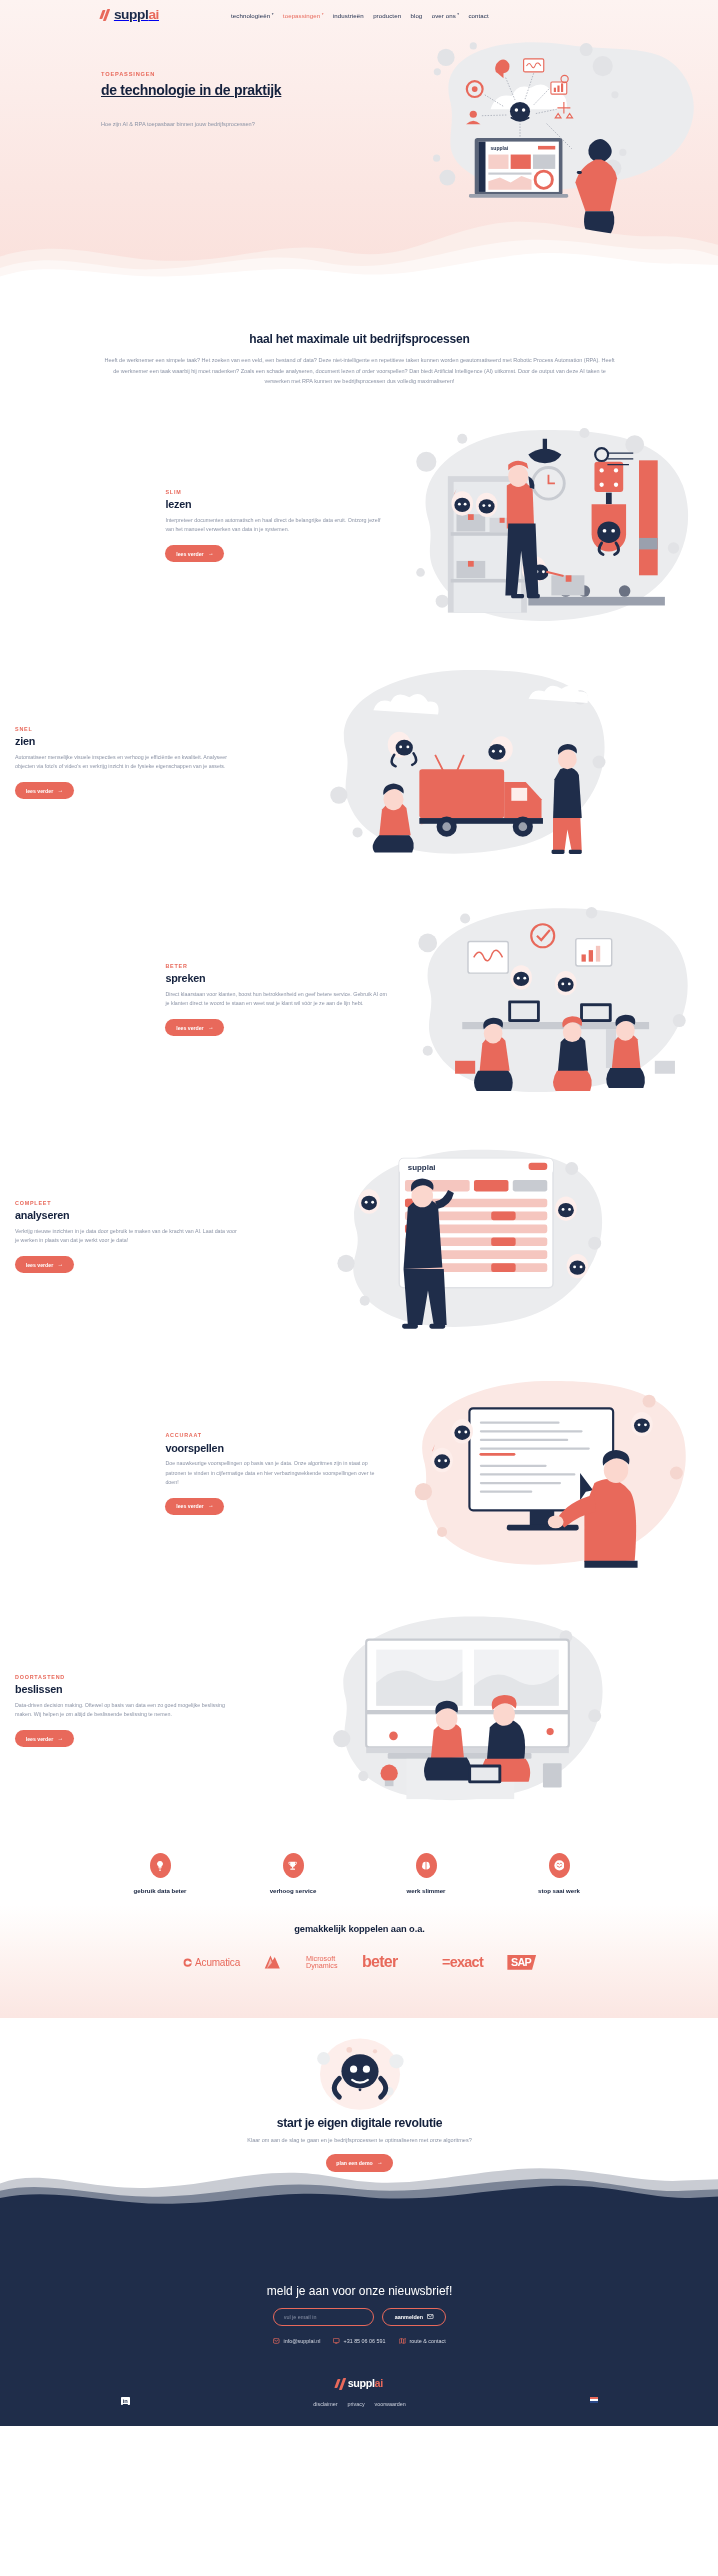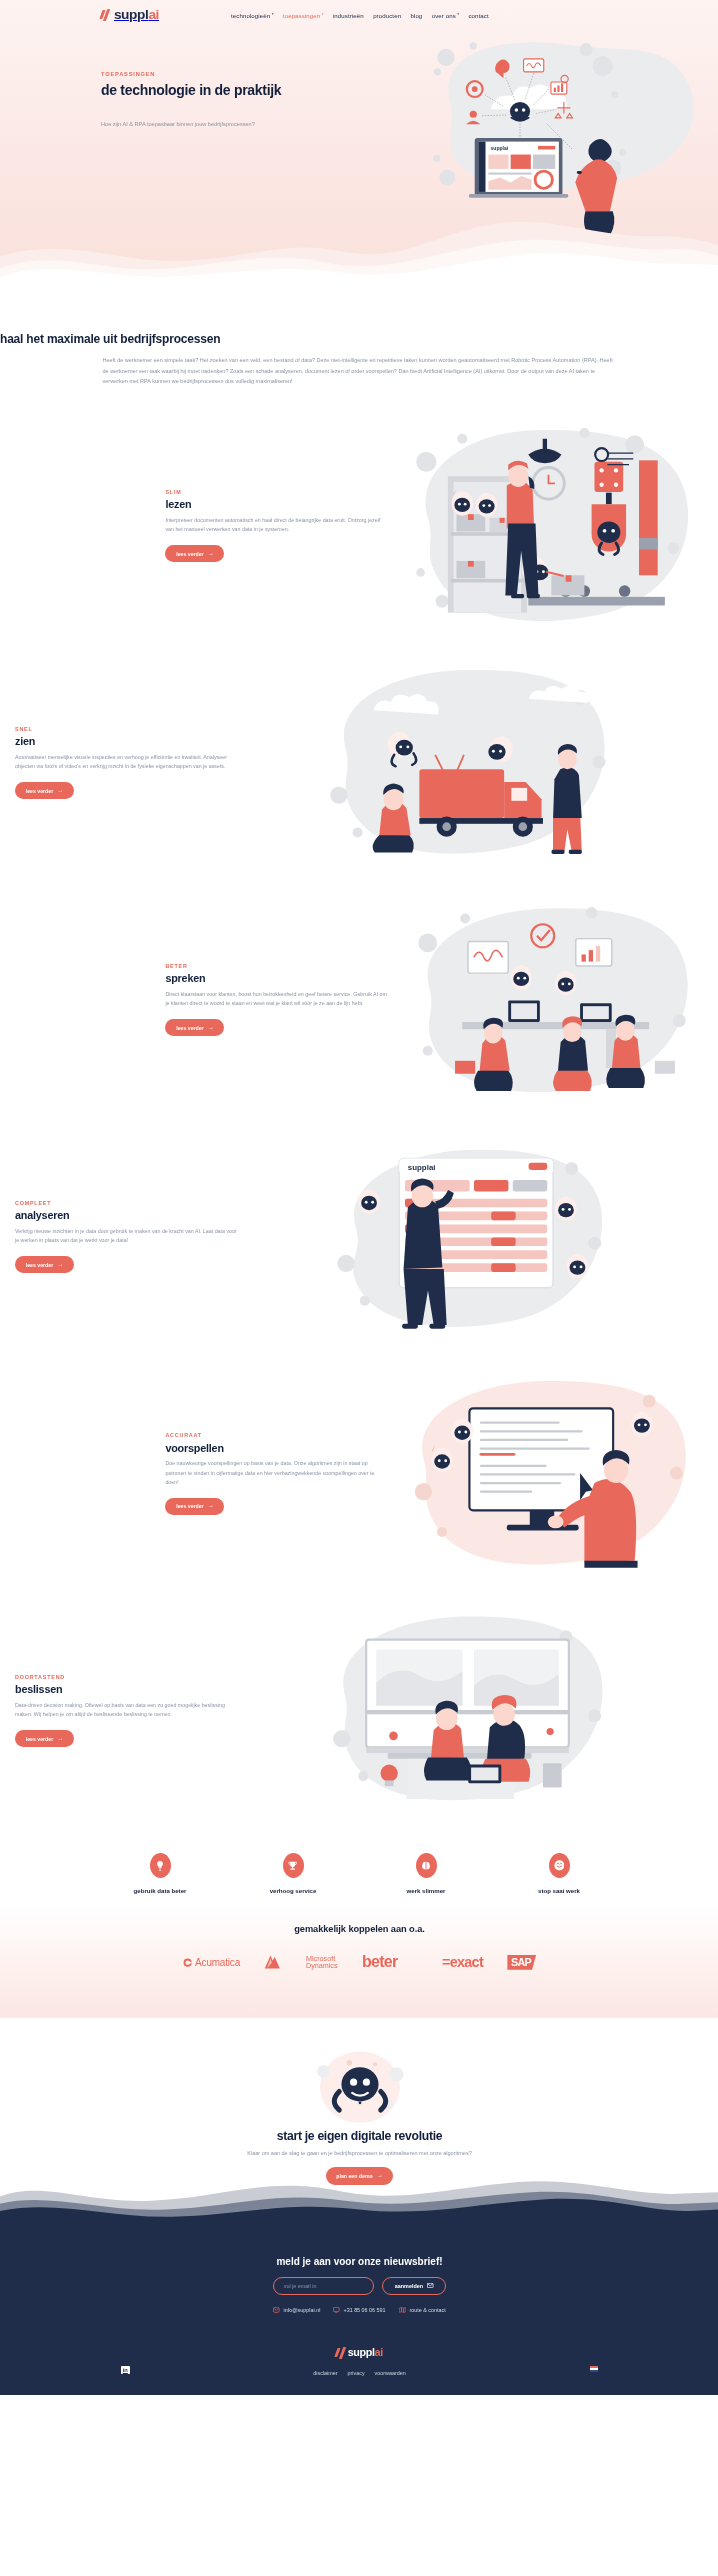--- a/index.html
+++ b/index.html
@@ -47,32 +47,32 @@
   }
   .nav-link.active { color:#e8695b; }
   .caret { font-size:3.6px; opacity:.8; line-height:1;}
 
   .hero-inner { position:relative; z-index:5; display:flex; padding:0 0 0 101px;}
   .hero-copy { width:237px; padding-top:45px; }
   .eyebrow {
     color:#e8695b; font-size:5.7px; font-weight:bold; letter-spacing:0.8px;
     text-transform:uppercase; margin-bottom:5px;
   }
-  .hero-title { font-size:14px; font-weight:bold; color:#14213d; letter-spacing:-0.3px; margin-bottom:22px;}
+  .hero-title { font-size:14px; font-weight:bold; color:#14213d; letter-spacing:-0.3px; margin-bottom:22px;text-decoration:underline;}
   .hero-sub { font-size:5.6px; color:#8b93a5; line-height:1.5; }
 
   .hero-art { position:absolute; right:7.2px; top:30px; width:302px; height:216px; }
 
   
   .wave { position:absolute; left:0; width:719px; pointer-events:none; }
   .wave svg { display:block; width:719px; }
 
   
   .intro {
-    padding:45px 0 20px;
+    text-align:center; padding:45px 0 20px;
   }
   .sec-title { font-size:12px; font-weight:bold; color:#14213d; letter-spacing:-0.2px; }
   .intro-body {
     width:514px; margin:9.3px auto 0; font-size:5.5px; line-height:1.92; color:#8b93a5;
   }
 
   
   .feature {
     position:relative; width:719px; height:237px;
     display:flex; align-items:center;
@@ -116,32 +116,32 @@
   .msd-text b { display:block; font-weight:normal; }
   .intuit-t { font-size:16px; font-weight:bold; letter-spacing:-0.7px; }
   .exact-t { font-size:14.4px; font-weight:bold; letter-spacing:-0.7px;margin-left:20px;}
   .sap-t {
     background:#e8695b; color:#fff; font-weight:bold; font-size:10.8px;
     padding:1.4px 5px 1.4px 3.6px; letter-spacing:-0.7px;
     clip-path:polygon(0 0,100% 0,86% 100%,0 100%);
   }
 
   
-  .cta { position:relative; text-align:center; padding:32px 0 36px; background:#fff; }
+  .cta { position:relative; text-align:center; padding:19px 0 36px; background:#fff; }
   .cta-art { width:108px; height:75px; margin:0 auto 4.3px; position:relative;}
   .cta-title { font-size:12.2px; font-weight:bold; color:#14213d; letter-spacing:-0.3px;}
   .cta-sub { font-size:5.5px; color:#8b93a5; margin:7.2px 0 11.5px; }
 
   
   .footer {
     position:relative; background:#1f2d4a; color:#fff;
     padding:37px 0 0; margin-top:-1.4px;
   }
   .news { text-align:center; }
-  .news-title { font-size:10px; font-weight:bold; margin-bottom:9.3px; }
+  .news-title { font-size:12px; font-weight:normal; margin-bottom:9.3px;margin-top:41px; }
   .news-form { display:flex; justify-content:center; gap:8.6px; }
   .news-input {
     width:101px; height:18.7px; border-radius:21.6px; border:0.7px solid #e8695b;
     background:transparent; color:#c6cbd8; font-size:5.4px; padding:0 10px;
     font-family:"Liberation Sans",sans-serif; outline:none;
   }
   .news-input::placeholder { color:#8a93a8; }
   .news-btn {
     height:18.7px; border-radius:21.6px; border:0.7px solid #e8695b; background:transparent;
     color:#fff; font-size:5.4px; font-weight:bold; padding:0 11.5px; cursor:pointer;

